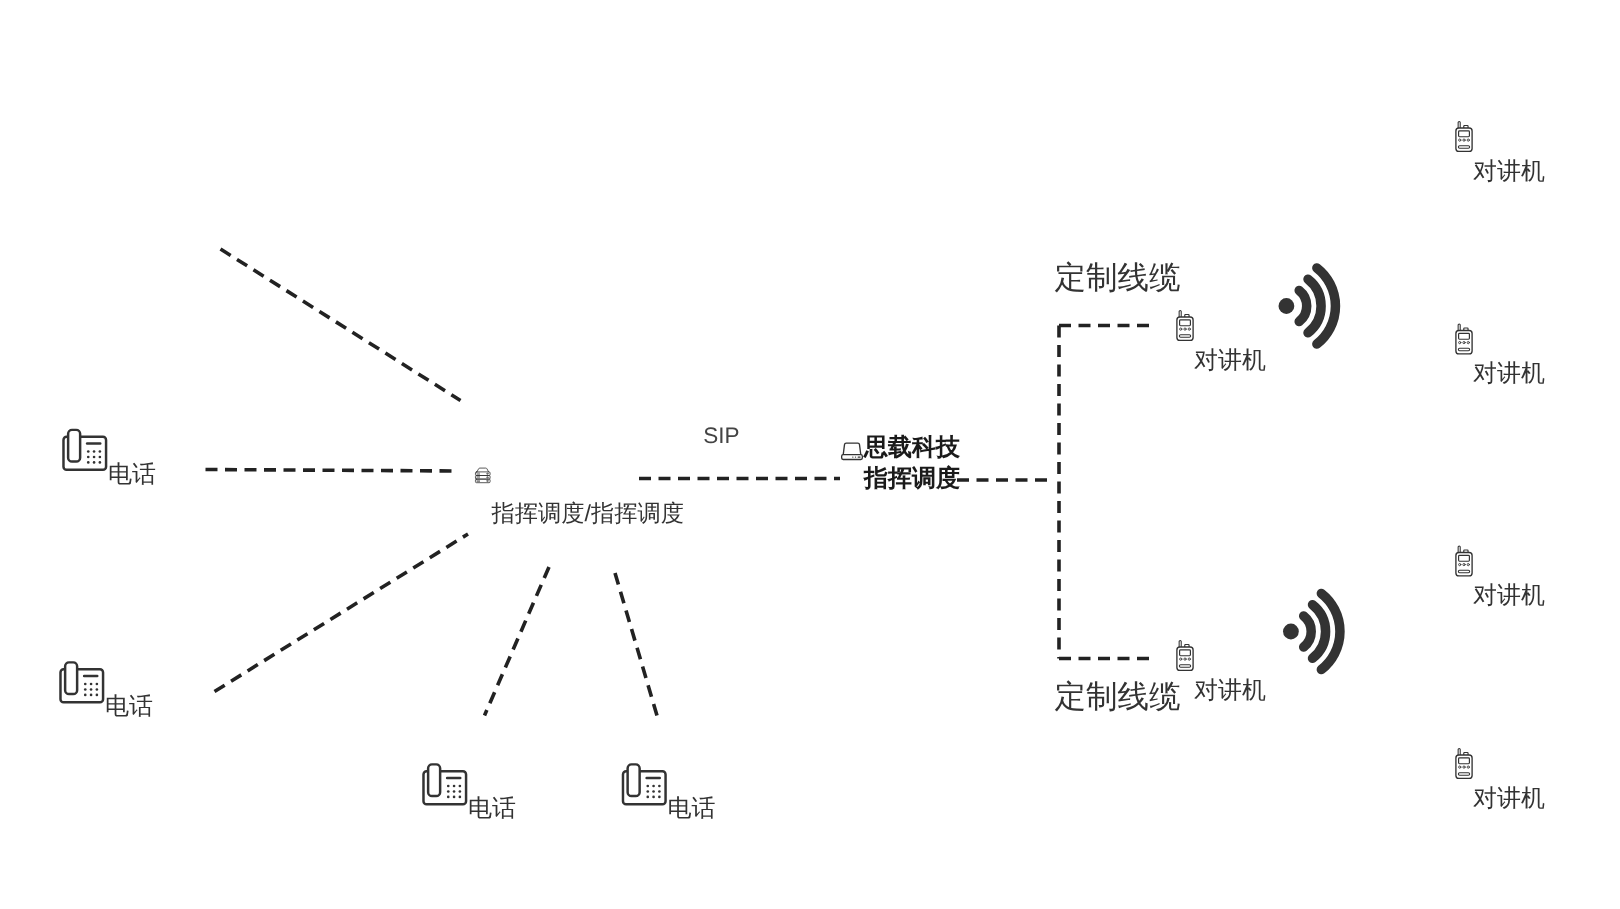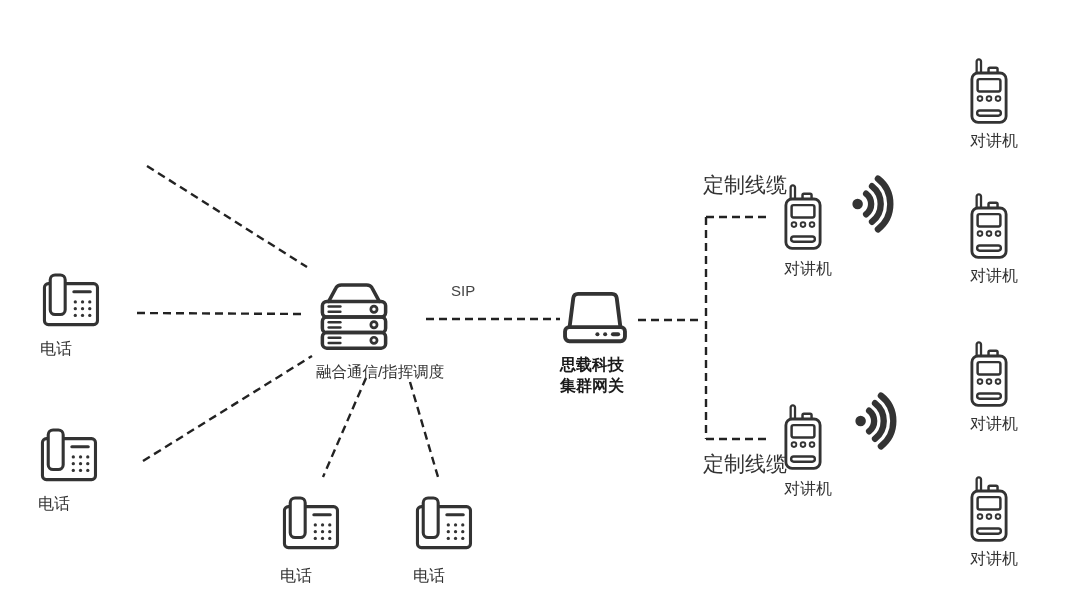--- a/index.html
+++ b/index.html
@@ -14,42 +14,42 @@
   .connectors { position: absolute; left: 0; top: 0; width: 1080px; height: 606px; }
   .connectors line {
     stroke: #222222;
     stroke-width: 2.4;
     stroke-dasharray: 8 5;
     fill: none;
   }
   .node {
     position: absolute;
     display: flex;
-    flex-direction: column;
-    align-items: flex-start;
+    flex-direction: row;
+    align-items: flex-end;
   }
   .lbl {
     color: #333333;
     font-size: 16px;
     white-space: nowrap;
     text-align: center;
   }
   .mt12 { margin-top: 12px; }
   .mt16 { margin-top: 16px; }
   .mt8  { margin-top: 8px; }
   .mt6  { margin-top: 6px; }
   .server-lbl { font-size: 15.5px; margin-top: 9px; }
   .gw-lbl { font-weight: bold; color: #1a1a1a; line-height: 21px; font-size: 16px; margin-top: 7px; }
   .free-label {
     position: absolute;
     color: #333333;
     font-size: 21px;
     white-space: nowrap;
   }
-  .sip-label { font-size: 15px; color: #444444; width: 60px; }
+  .sip-label { font-size: 15px; color: #444444; width: 60px; text-align: center; }
   .wifi { position: absolute; }
   .defs-hidden { position: absolute; width: 0; height: 0; overflow: hidden; }
 </style>
 </head>
 <body>
 
 <div class="canvas">
 
   <svg class="defs-hidden" aria-hidden="true">
     <defs>
@@ -149,46 +149,46 @@
     <svg width="60" height="54" viewBox="0 0 62 56">
         <use href="#sym-deskphone"></use>
       </svg>
     <div class="lbl mt12">电话</div>
   </div>
 
   <div class="node" style="left:316px; top:281px; width:140px;">
     <svg width="76" height="72" viewBox="0 0 78 74">
         <use href="#sym-server"></use>
       </svg>
-    <div class="lbl server-lbl">融合通信/指挥调度</div>
+    <div class="lbl server-lbl">指挥调度/指挥调度</div>
   </div>
 
   <div class="node" style="left:280px; top:496px; width:64px;">
     <svg width="60" height="54" viewBox="0 0 62 56">
         <use href="#sym-deskphone"></use>
       </svg>
     <div class="lbl mt16">电话</div>
   </div>
 
   <div class="node" style="left:413px; top:496px; width:64px;">
     <svg width="60" height="54" viewBox="0 0 62 56">
         <use href="#sym-deskphone"></use>
       </svg>
     <div class="lbl mt16">电话</div>
   </div>
 
   <div class="free-label sip-label" style="left:451px; top:282px;">SIP</div>
 
-  <div class="node" style="left:560px; top:289px; width:80px;">
+  <div class="node" style="left:560px; top:272px; width:80px;">
     <svg width="70" height="58" viewBox="0 0 72 60">
         <use href="#sym-gateway"></use>
       </svg>
     <div class="lbl gw-lbl">
       <div>思载科技</div>
-      <div>集群网关</div>
+      <div>指挥调度</div>
     </div>
   </div>
 
   <div class="free-label" style="left:703px; top:171px;">定制线缆</div>
   <div class="free-label" style="left:703px; top:450px;">定制线缆</div>
 
   <div class="node" style="left:784px; top:183px; width:60px;">
     <svg width="38" height="68" viewBox="0 0 40 70">
         <use href="#sym-walkie"></use>
       </svg>

